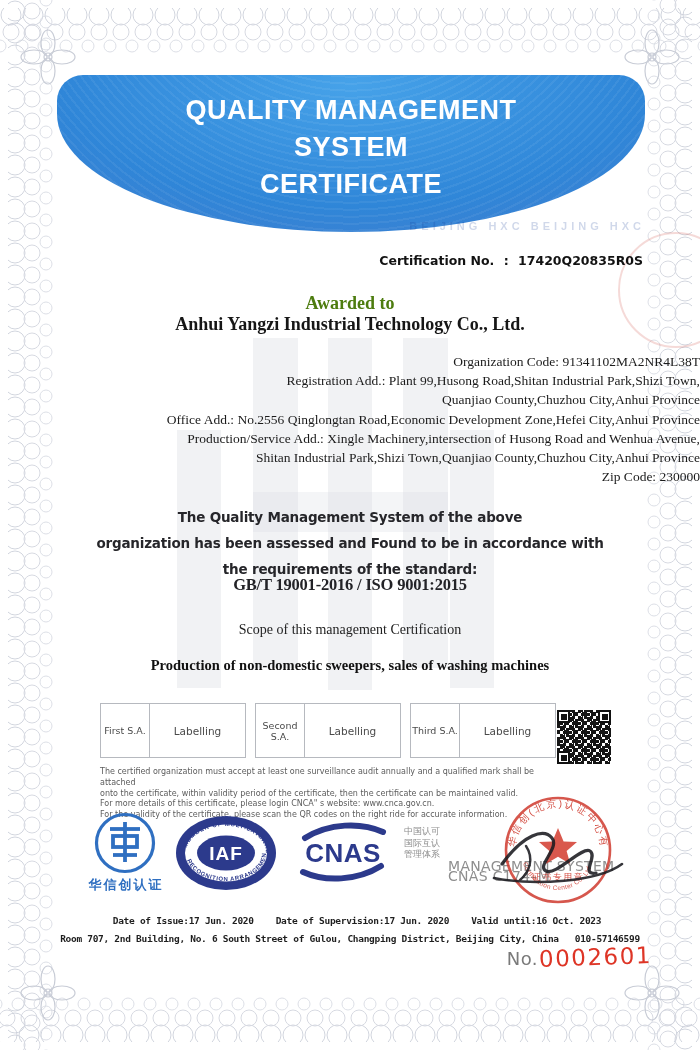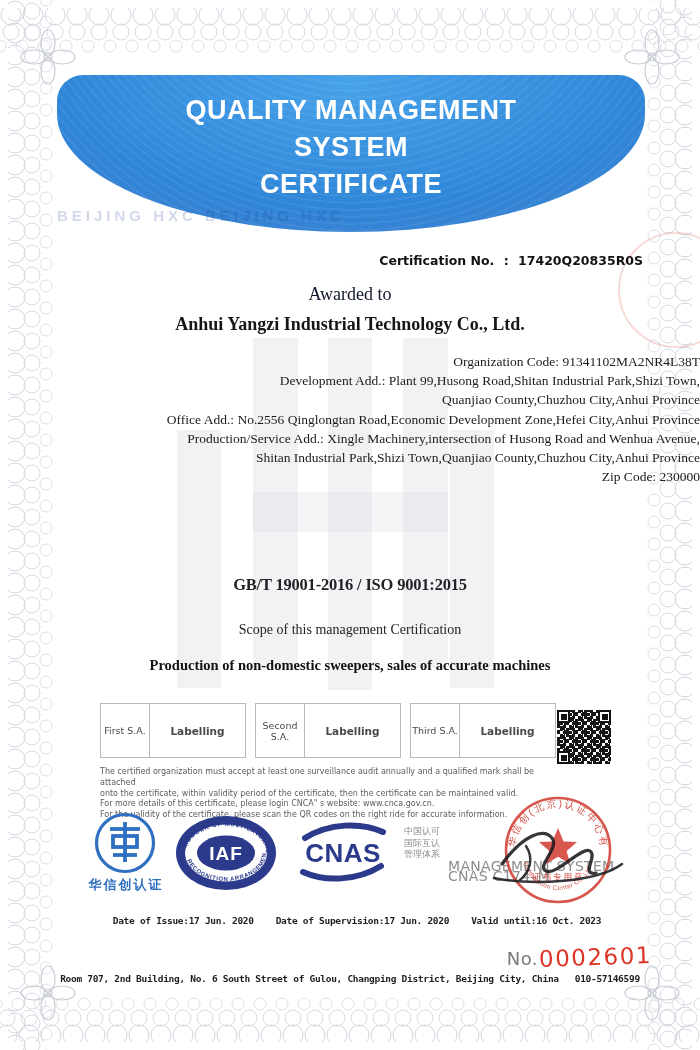--- a/index.html
+++ b/index.html
@@ -15,47 +15,47 @@
   .wm{position:absolute;background:#d9dce2;opacity:.38;z-index:1;}
 
   
   .banner{position:absolute;left:57px;top:75px;width:588px;height:157px;z-index:2;
     background:radial-gradient(95% 150% at 50% 6%,#46a2e9 0%,#2f86d8 52%,#3f7fd0 74%,#6e78c0 100%);
     border-radius:26px 26px 50% 50% / 26px 26px 118px 118px;}
   .banner::after{content:"";position:absolute;inset:0;border-radius:inherit;
     background:repeating-radial-gradient(circle at 50% -120%, rgba(255,255,255,.06) 0 2px, rgba(0,0,0,0) 2px 7px);}
   .banner-title{position:relative;z-index:3;padding-top:17px;text-align:center;color:#fff;
     font-family:"Liberation Sans",sans-serif;font-weight:700;font-size:27px;line-height:37px;letter-spacing:.5px;}
-  .ghost{position:absolute;z-index:3;bottom:8px;width:100%;text-align:left;
+  .ghost{position:absolute;z-index:3;bottom:0;width:100%;text-align:right;
     color:rgba(22,58,150,.20);font-family:"Liberation Sans",sans-serif;font-weight:700;
-    font-size:15px;letter-spacing:4px;}
+    font-size:11px;letter-spacing:4px;}
 
   .stamp-ghost{position:absolute;right:-34px;top:232px;width:112px;height:112px;border-radius:50%;
     border:2px solid rgba(208,88,78,.22);z-index:1;}
 
   
   .certno{position:absolute;top:253px;right:57px;z-index:2;font-family:"DejaVu Sans",sans-serif;
     font-weight:700;font-size:12.5px;color:#121212;}
   .certno span{margin-left:5px;}
-  .awarded{top:284px;font-weight:400;font-size:18px;color:#0f172a;z-index:2;}
+  .awarded{top:293px;font-weight:700;font-size:18px;color:#4d7c0f;z-index:2;}
   .company{top:314px;font-weight:700;font-size:18px;color:#161616;z-index:2;}
   .details{top:352px;font-size:13.5px;line-height:19.2px;color:#1b1b1b;z-index:2;text-align:right;}
   .statement{top:504px;font-family:"DejaVu Sans",sans-serif;font-weight:700;font-size:13.5px;
     letter-spacing:-.2px;line-height:26px;color:#26262a;z-index:2;}
   .standard{top:575px;font-family:Liberation Serif, serif;font-weight:700;font-size:16.5px;
     letter-spacing:-.2px;color:#232327;z-index:2;}
   .scopehead{top:622px;font-size:14px;color:#222;z-index:2;}
   .scopetext{top:657px;font-weight:700;font-size:14.5px;color:#111;z-index:2;}
 
   
   .boxes{position:absolute;left:100px;top:703px;display:flex;gap:9px;z-index:2;}
   .abox{width:146px;height:55px;border:1.5px solid #b6b9bf;box-sizing:border-box;display:flex;
     font-family:"DejaVu Sans",sans-serif;font-size:9.5px;color:#4a4a4a;background:rgba(255,255,255,.6);}
   .abox .c1{width:48px;border-right:1.5px solid #b6b9bf;display:flex;align-items:center;justify-content:center;text-align:center;}
-  .abox .c2{flex:1;display:flex;align-items:center;justify-content:center;font-size:10.5px;font-weight:bold;}
+  .abox .c2{flex:1;display:flex;align-items:center;justify-content:center;font-size:10.5px;}
 
   
   .qr{position:absolute;left:557px;top:710px;width:54px;height:54px;z-index:2;background:#fff;
     background-image:repeating-conic-gradient(#151515 0 25%,rgba(0,0,0,0) 0 50%),
                      repeating-conic-gradient(#151515 0 25%,rgba(0,0,0,0) 0 50%);
     background-size:6px 6px,9px 9px;background-position:0 0,3px 2px;}
   .qrf{position:absolute;width:13px;height:13px;border:2.5px solid #111;background:#fff;box-sizing:border-box;}
   .qrf::after{content:"";position:absolute;inset:1.5px;background:#111;}
   .qrf.tl{left:0;top:0}.qrf.tr{right:0;top:0}.qrf.bl{left:0;bottom:0}
 
@@ -68,21 +68,21 @@
     color:#2f6fc1;font-family:"Liberation Sans",sans-serif;font-weight:700;font-size:13px;letter-spacing:2px;}
   .accred{position:absolute;left:404px;top:826px;z-index:2;color:#8e8e8e;
     font-family:"DejaVu Sans",sans-serif;}
   .accred .cnl{font-size:9px;line-height:11.5px;}
   .accred .enl{font-size:14px;line-height:10px;letter-spacing:.3px;padding-left:44px;}
 
   
   .fline1{position:absolute;top:915px;width:100%;display:flex;justify-content:center;gap:22px;z-index:2;
     font-family:"DejaVu Sans Mono",monospace;font-size:9.5px;letter-spacing:-.3px;font-weight:700;color:#1f1f1f;padding-left:7px;}
   .fline2{position:absolute;top:933px;width:100%;display:flex;justify-content:center;gap:16px;z-index:2;
-    font-family:"DejaVu Sans Mono",monospace;font-size:9.5px;letter-spacing:-.3px;font-weight:700;color:#1f1f1f;margin-top:40px;}
+    font-family:"DejaVu Sans Mono",monospace;font-size:9.5px;letter-spacing:-.3px;font-weight:700;color:#1f1f1f;}
   .serial{position:absolute;right:48px;top:944px;display:flex;align-items:baseline;z-index:3;
     font-family:"DejaVu Sans",sans-serif;}
   .serial .pre{font-size:18px;color:#7a7a7a;letter-spacing:.5px;}
   .serial .num{font-size:23px;color:#de3526;letter-spacing:1.5px;transform:rotate(-2deg);margin-left:1px;}
 
   svg text{font-family:"Liberation Sans",sans-serif;}
 </style>
 </head>
 <body>
 
@@ -148,32 +148,37 @@
     <span>Certification No.</span>
     <span>:</span>
     <span>17420Q20835R0S</span>
   </div>
 
   <div class="abs ctr awarded">Awarded to</div>
   <div class="abs ctr company">Anhui Yangzi Industrial Technology Co., Ltd.</div>
 
   <div class="abs ctr details">
     <div>Organization Code: 91341102MA2NR4L38T</div>
-    <div>Development Add.: Plant 99,Husong Road,Shitan Industrial Park,Shizi Town,</div>
+    <div>Registration Add.: Plant 99,Husong Road,Shitan Industrial Park,Shizi Town,</div>
     <div>Quanjiao County,Chuzhou City,Anhui Province</div>
     <div>Office Add.: No.2556 Qinglongtan Road,Economic Development Zone,Hefei City,Anhui Province</div>
     <div>Production/Service Add.: Xingle Machinery,intersection of Husong Road and Wenhua Avenue,</div>
     <div>Shitan Industrial Park,Shizi Town,Quanjiao County,Chuzhou City,Anhui Province</div>
     <div>Zip Code: 230000</div>
   </div>
 
+  <div class="abs ctr statement">
+    <div>The Quality Management System of the above</div>
+    <div>organization has been assessed and Found to be in accordance with</div>
+    <div>the requirements of the standard:</div>
+  </div>
 
   <div class="abs ctr standard">GB/T 19001-2016 / ISO 9001:2015</div>
   <div class="abs ctr scopehead">Scope of this management Certification</div>
-  <div class="abs ctr scopetext">Production of non-domestic sweepers, sales of accurate machines</div>
+  <div class="abs ctr scopetext">Production of non-domestic sweepers, sales of washing machines</div>
 
   <div class="boxes">
     <div class="abox">
       <div class="c1">First S.A.</div>
       <div class="c2">Labelling</div>
     </div>
     <div class="abox">
       <div class="c1">Second S.A.</div>
       <div class="c2">Labelling</div>
     </div>

